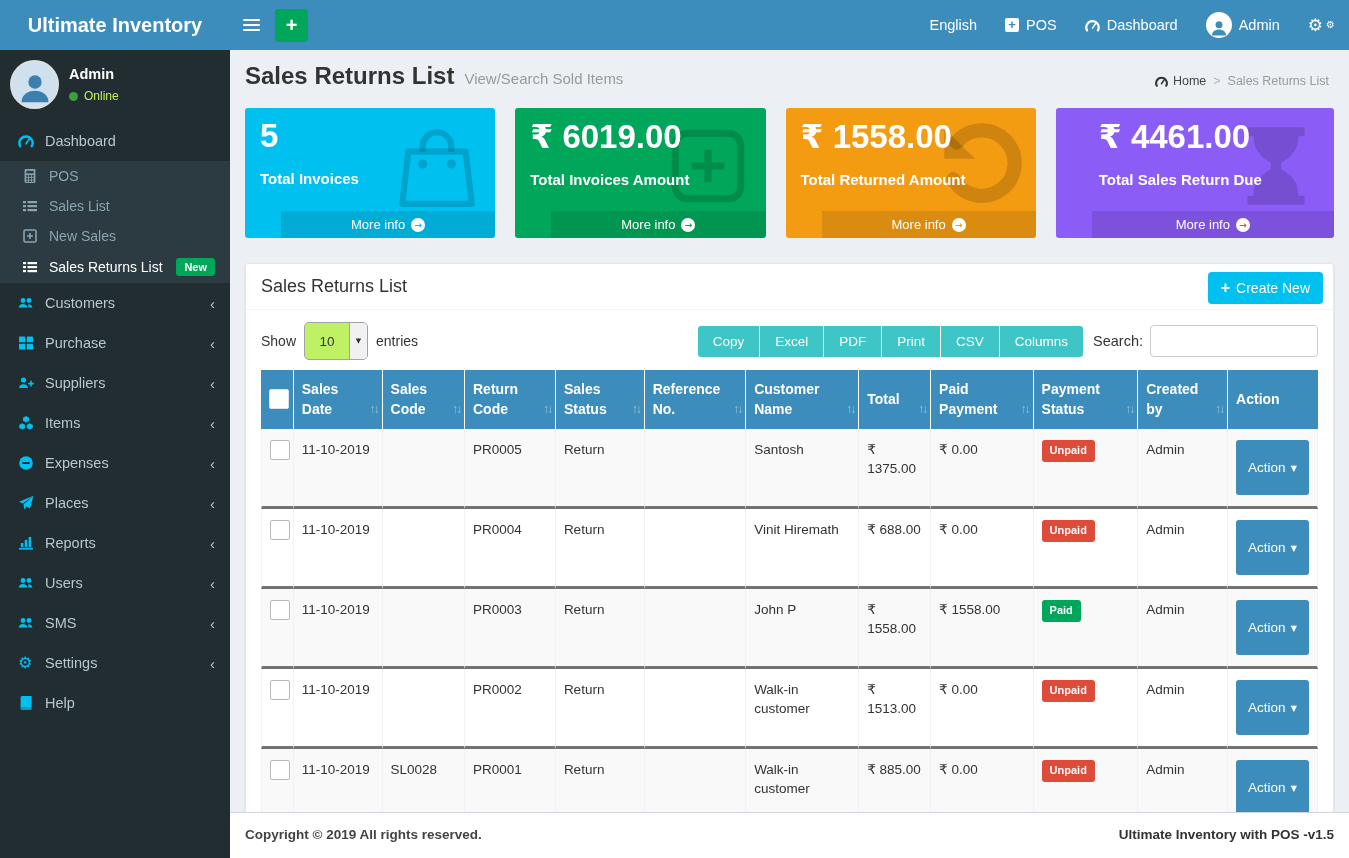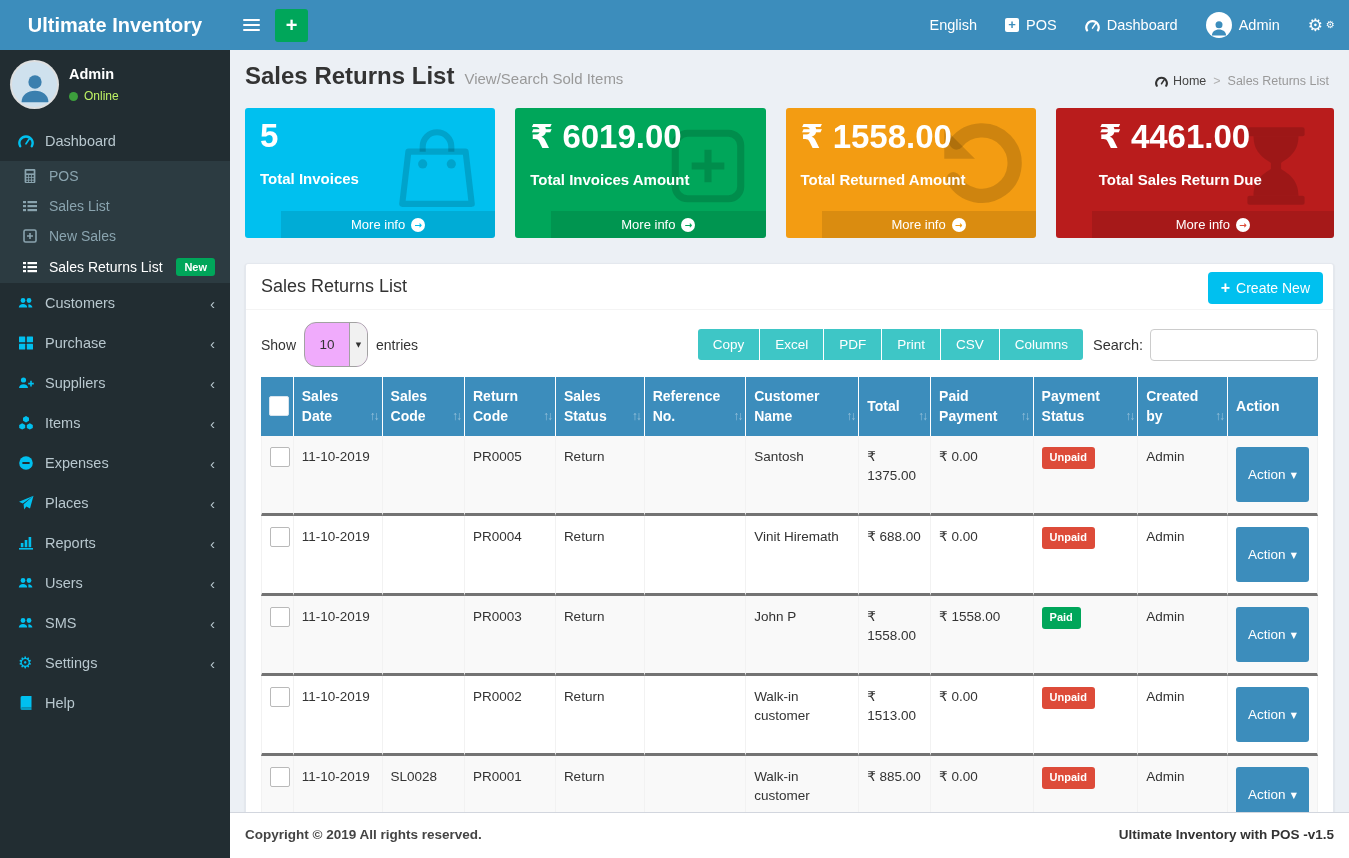--- a/index.html
+++ b/index.html
@@ -59,21 +59,21 @@
   .breadcrumb { position:absolute; right:5px; top:12px; font-size:12.5px; color:#444; display:flex; align-items:center; gap:7px; }
   .breadcrumb .crumb-home { display:flex; align-items:center; gap:5px; cursor:pointer; }
   .breadcrumb .sep { color:#b0b0b0; }
   .breadcrumb .current { color:#999; }
   .crumb-ico { width:13px; height:13px; color:#333; }
 
   
   .stats { display:flex; gap:20px; }
   .small-box { flex:1; border-radius:3px; position:relative; color:#fff; height:130px; overflow:hidden; }
   .box-aqua { background:#00c0ef; } .box-green { background:#00a65a; }
-  .box-yellow { background:#f39c12; } .box-red { background:#b91c1c;padding-left:28px; }
+  .box-yellow { background:#f39c12; } .box-red { background:#8b5cf6;padding-left:28px; }
   .sb-inner { padding:9px 15px; position:relative; z-index:2; }
   .sb-value { font-size:33px; font-weight:700; }
   .sb-label { font-size:15px; font-weight:700; margin-top:15px; }
   .sb-icon { position:absolute; right:12px; top:12px; width:92px; height:92px; color:rgba(0,0,0,0.15); z-index:1; }
   .sb-icon svg { width:100%; height:100%; }
   .sb-footer { position:absolute; left:0; right:0; bottom:0; height:27px; background:rgba(0,0,0,0.1); z-index:3;
                display:flex; align-items:center; justify-content:center; gap:6px; font-size:13px; color:#fff; cursor:pointer;margin-left:36px; }
   .mi-circle { width:14px; height:14px; border-radius:50%; background:#fff; display:inline-flex; align-items:center; justify-content:center;
                font-size:9px; font-weight:700; font-family:"DejaVu Sans",sans-serif; }
   .box-aqua .mi-circle{color:#00c0ef} .box-green .mi-circle{color:#00a65a}
@@ -81,21 +81,21 @@
 
   
   .panel { background:#fff; border-radius:3px; margin-top:25px; box-shadow:0 1px 2px rgba(0,0,0,0.12); border:1px solid #e4e8ee; }
   .panel-header { position:relative; padding:12px 15px; border-bottom:1px solid #f4f4f4; }
   .panel-title { font-size:18px; color:#333; font-weight:400; }
   .btn-create { position:absolute; right:10px; top:8px; background:#00c0ef; color:#fff; border:none; border-radius:4px;
                 padding:8px 13px; font-size:14px; cursor:pointer; display:flex; align-items:center; gap:6px; }
   .btn-create b { font-size:16px; line-height:12px; }
   .toolbar { display:flex; align-items:center; padding:12px 15px 10px; }
   .show-wrap { display:flex; align-items:center; gap:8px; font-size:14px; color:#333; }
-  .select-box { width:64px; height:45px; border:1px solid #a2a2a2; border-radius:12px; background:#f0abfc; display:flex; cursor:pointer; overflow:hidden; }
+  .select-box { width:64px; height:38px; border:1px solid #a2a2a2; border-radius:5px; background:#bef264; display:flex; cursor:pointer; overflow:hidden; }
   .select-val { flex:1; display:flex; align-items:center; justify-content:center; font-size:13.5px; }
   .select-arrow { width:18px; border-left:1px solid #a2a2a2; background:#f1f1f1; display:flex; align-items:center; justify-content:center;
                   font-size:7px; color:#333; font-family:"DejaVu Sans",sans-serif; }
   .toolbar-right { margin-left:auto; display:flex; align-items:center; }
   .btn-group { display:flex; border-radius:3px; overflow:hidden; }
   .dt-btn { background:#3ec6c6; color:#fff; border:none; font-size:13.5px; padding:8px 15px; cursor:pointer; border-right:1px solid #fff; }
   .dt-btn:last-child { border-right:none; }
   .search-label { font-size:14.5px; color:#333; margin:0 7px 0 10px; font-weight:400; }
   .search-input { width:168px; height:32px; border:1px solid #ccc; border-radius:4px; padding:0 8px; font-size:13.5px; outline:none; }
 

